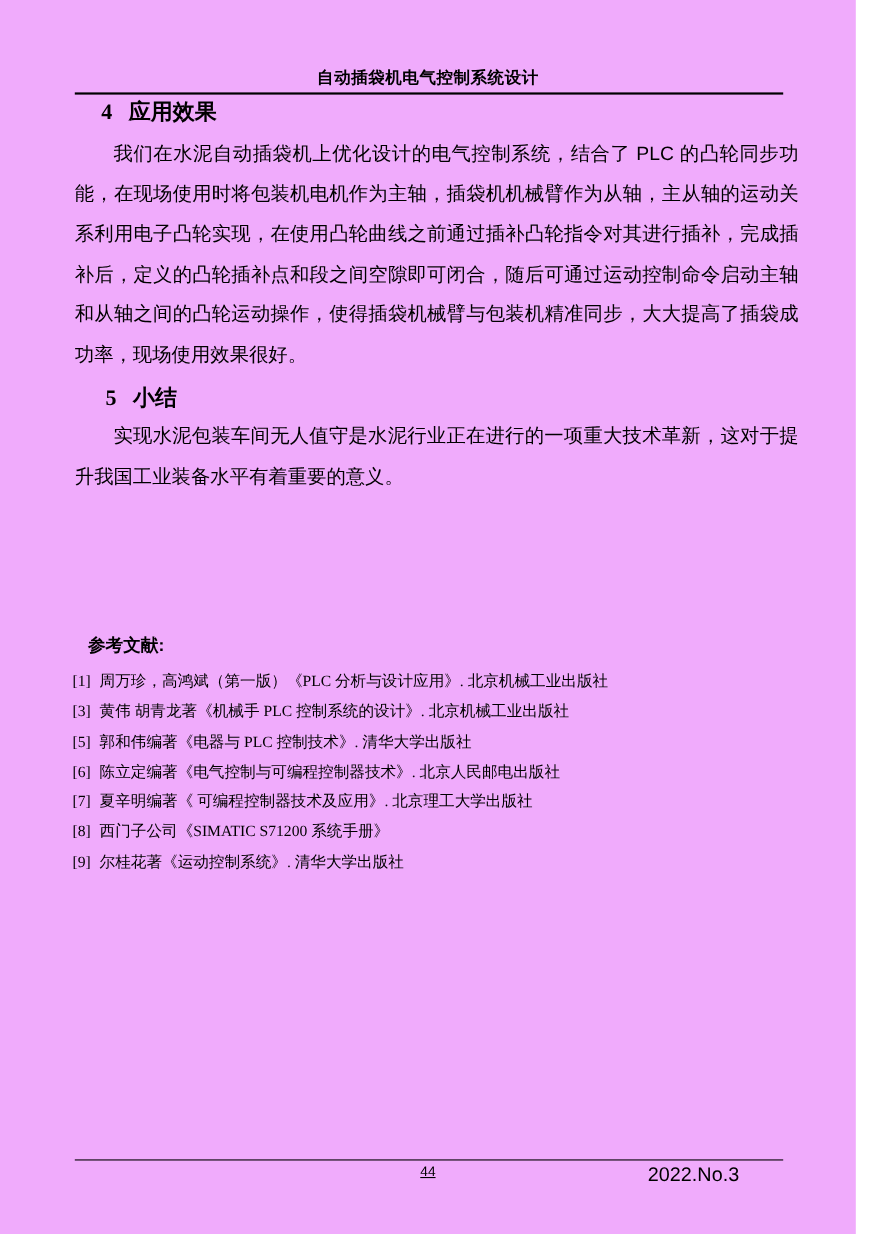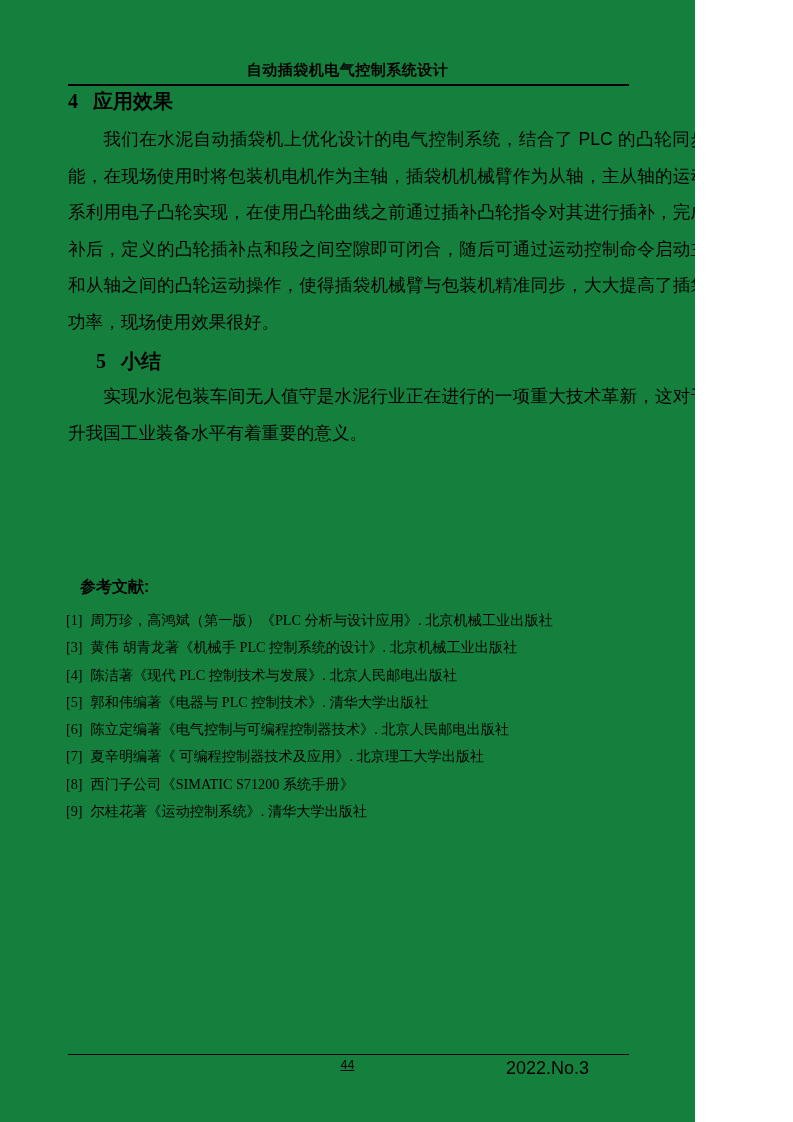--- a/index.html
+++ b/index.html
@@ -2,23 +2,23 @@
 <html><head>
 <meta charset="utf-8">
 <style>
   html, body {
     margin: 0;
     padding: 0;
     background: #ffffff;
   }
   .page {
     position: relative;
-    width: 695px;
+    width: 778px;
     height: 1122px;
-    background: #15803d;
+    background: #f0abfc;
     overflow: hidden;
     color: #000000;
     font-family: "Liberation Serif", "DejaVu Serif", serif;
   }
   .header-title {
     position: absolute;
     top: 61px;
     left: 0;
     right: 0;
     text-align: center;
@@ -43,21 +43,21 @@
     font-size: 20px;
     white-space: nowrap;
   }
   .section-heading .sec-num {
     font-family: "Liberation Serif", "DejaVu Serif", serif;
     font-weight: bold;
   }
   .section-heading .sec-title {
     margin-left: 15px;
   }
-  #section4-heading { top: 88px; }
+  #section4-heading { top: 88px; margin-left: 24px; }
   #section5-heading { top: 348px; margin-left: 28px; }
   .body-para {
     position: absolute;
     left: 68px;
     width: 658px;
     font-size: 17.6px;
     line-height: 36.5px;
     text-align: justify;
     text-indent: 2em;
     font-family: Liberation Sans, sans-serif;
@@ -140,23 +140,20 @@
   <div class="references-heading">参考文献:</div>
 
   <ul class="references-list">
     <li>
       <span class="ref-label">[1]</span><span>周万珍，高鸿斌（第一版）《PLC 分析与设计应用》. 北京机械工业出版社</span>
     </li>
     <li>
       <span class="ref-label">[3]</span><span>黄伟 胡青龙著《机械手 PLC 控制系统的设计》. 北京机械工业出版社</span>
     </li>
     <li>
-      <span class="ref-label">[4]</span><span>陈洁著《现代 PLC 控制技术与发展》. 北京人民邮电出版社</span>
-    </li>
-    <li>
       <span class="ref-label">[5]</span><span>郭和伟编著《电器与 PLC 控制技术》. 清华大学出版社</span>
     </li>
     <li>
       <span class="ref-label">[6]</span><span>陈立定编著《电气控制与可编程控制器技术》. 北京人民邮电出版社</span>
     </li>
     <li>
       <span class="ref-label">[7]</span><span>夏辛明编著《 可编程控制器技术及应用》. 北京理工大学出版社</span>
     </li>
     <li>
       <span class="ref-label">[8]</span><span>西门子公司《SIMATIC S71200 系统手册》</span>

